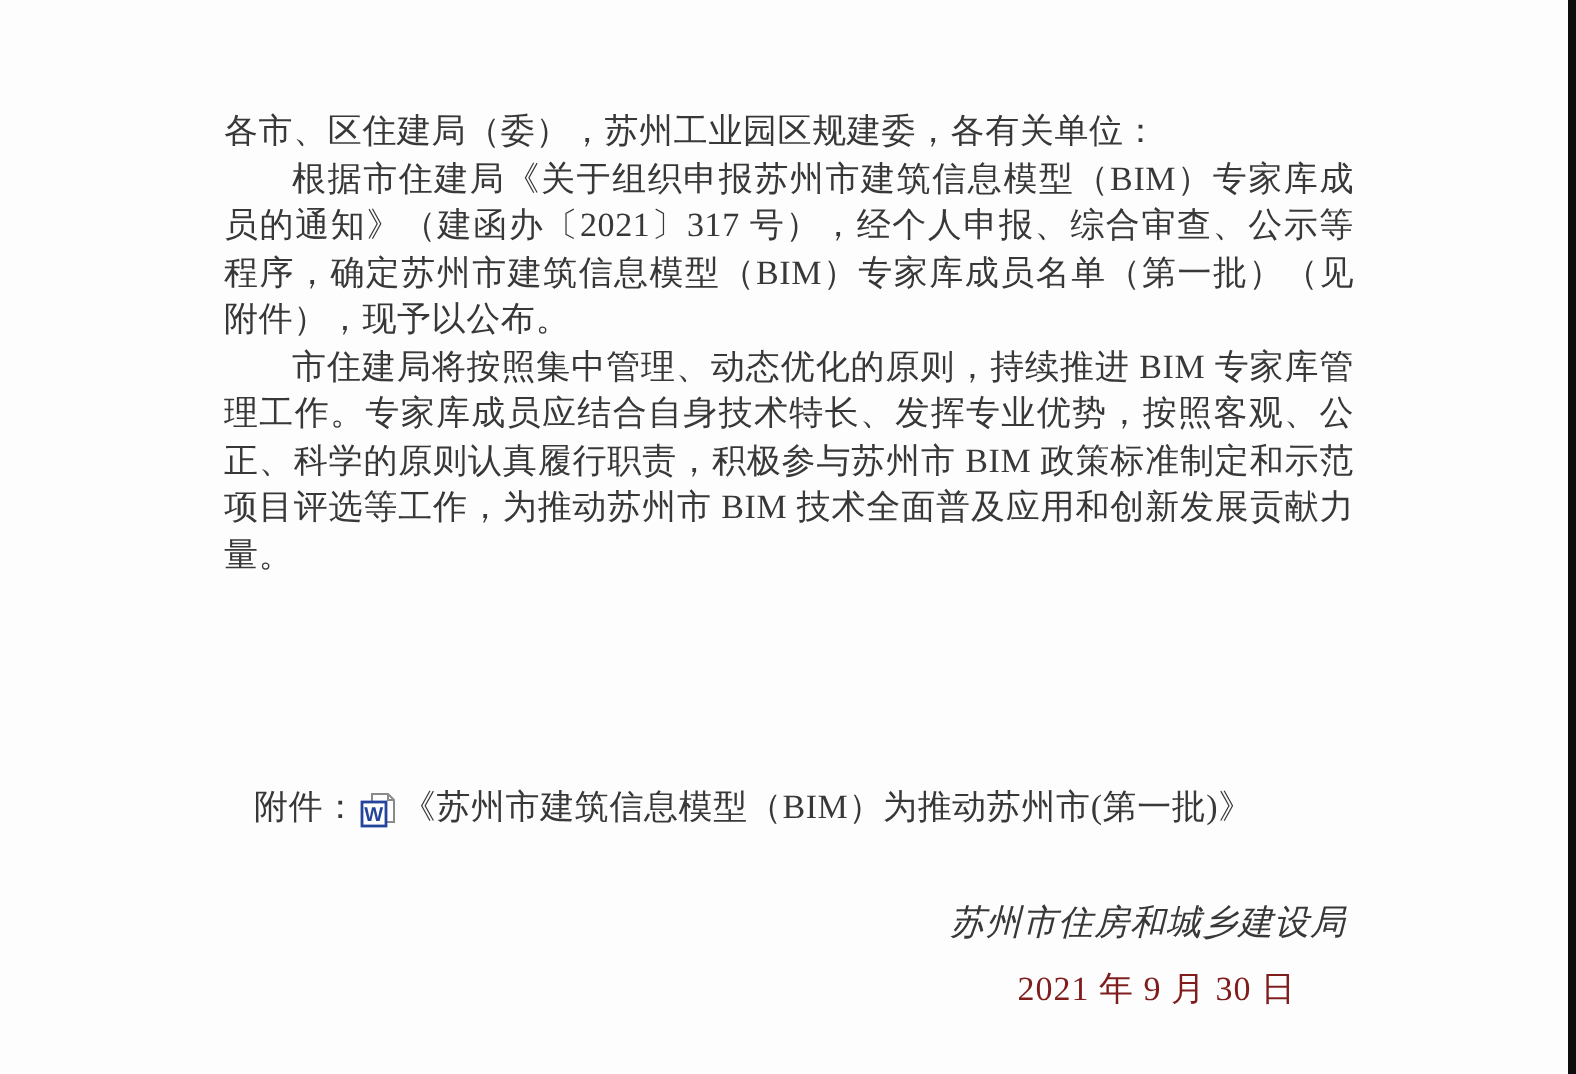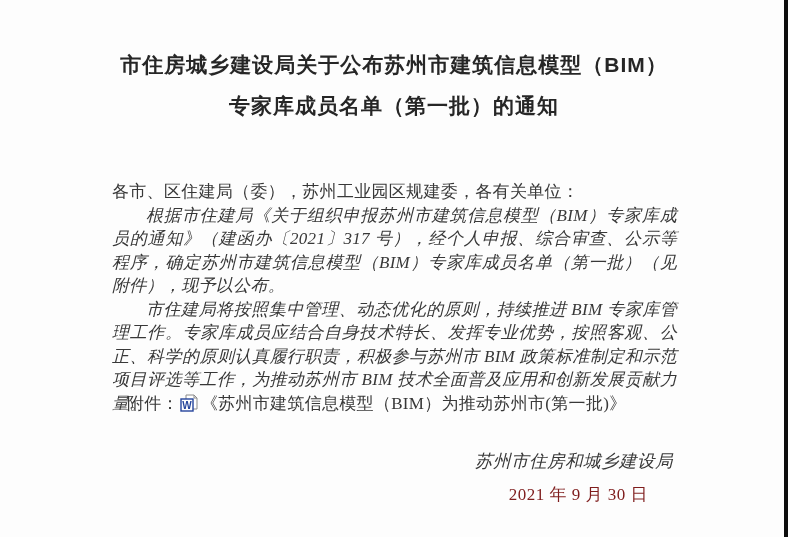--- a/index.html
+++ b/index.html
@@ -31,31 +31,31 @@
   }
   .content {
     margin: 54px 111px 0 112px;
     font-size: 17px;
     line-height: 23.5px;
     letter-spacing: 0.3px;
     text-align: justify;
     color: #383838;
   }
   .content p { margin: 0; }
-  .para { text-indent: 2em; font-style: italic; }
+  .para { text-indent: 2em; }
   .attachment-line {
     position: absolute;
     left: 127px;
     top: 392px;
     font-size: 17px;
     letter-spacing: 0.3px;
     color: #383838;
     white-space: nowrap;
     display: flex;
-    align-items: center;
+    align-items: flex-end;
   }
   .attachment-line a {
     color: #383838;
     text-decoration: none;
     cursor: pointer;
   }
   .doc-icon {
     display: inline-block;
     width: 18px; height: 18px;
     margin: 0 3px 0 1px;
@@ -78,24 +78,20 @@
     font-size: 17px;
     letter-spacing: 0.5px;
     color: #7f1d1d;
   }
 </style>
 </head>
 <body>
 
 <div class="page">
 
-  <div class="title-block">
-    <div>市住房城乡建设局关于公布苏州市建筑信息模型（BIM）</div>
-    <div>专家库成员名单（第一批）的通知</div>
-  </div>
 
   <div class="content">
     <p class="salutation">各市、区住建局（委），苏州工业园区规建委，各有关单位：</p>
     <p class="para">根据市住建局《关于组织申报苏州市建筑信息模型（BIM）专家库成员的通知》（建函办〔2021〕317 号），经个人申报、综合审查、公示等程序，确定苏州市建筑信息模型（BIM）专家库成员名单（第一批）（见附件），现予以公布。</p>
     <p class="para">市住建局将按照集中管理、动态优化的原则，持续推进 BIM 专家库管理工作。专家库成员应结合自身技术特长、发挥专业优势，按照客观、公正、科学的原则认真履行职责，积极参与苏州市 BIM 政策标准制定和示范项目评选等工作，为推动苏州市 BIM 技术全面普及应用和创新发展贡献力量。</p>
   </div>
 
   <div class="attachment-line">
     <span>附件：</span>
     <span class="doc-icon">

